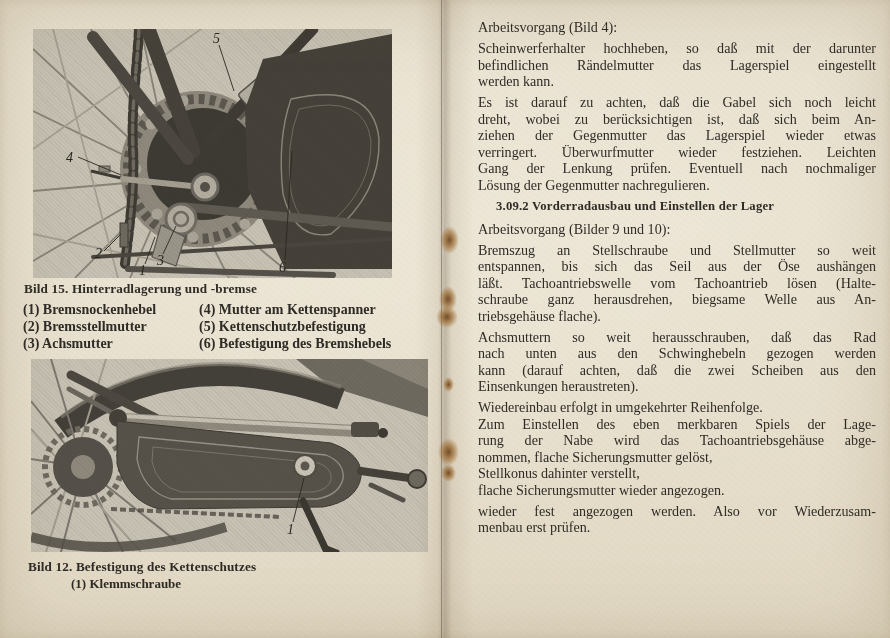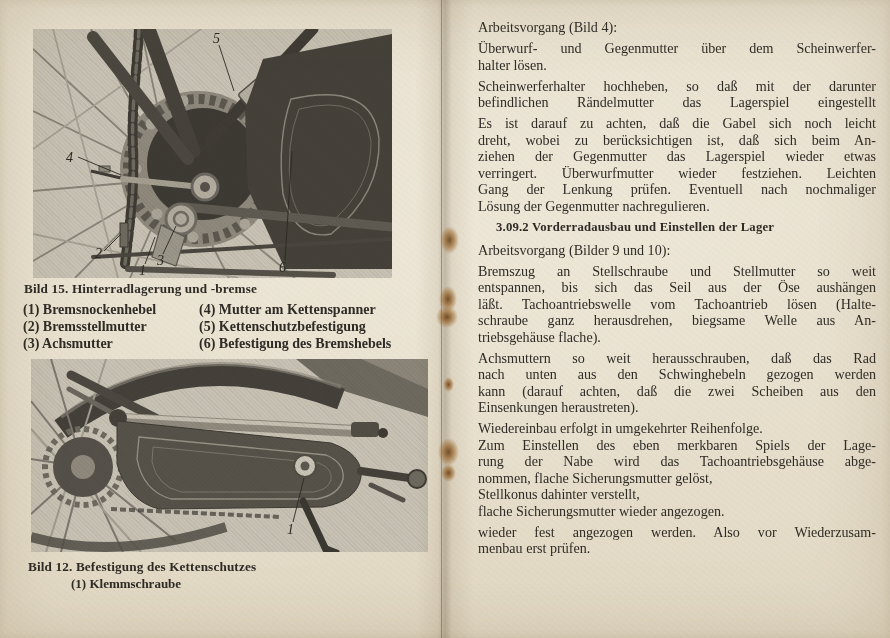--- a/index.html
+++ b/index.html
@@ -232,26 +232,23 @@
 
     <div class="pagenum" style="left:25px;top:595px;">30</div>
   </div>
 
   <div class="page page-right">
     <div class="textcol">
       <div class="blk para">
           <div class="tline last">Arbeitsvorgang (Bild 4):</div>
         </div>
       <div class="blk para">
-          <div class="tline">Überwurf- und Gegenmutter über dem Scheinwerfer-</div>
-          <div class="tline last">halter lösen.</div>
-        </div>
-      <div class="blk para">
           <div class="tline">Scheinwerferhalter hochheben, so daß mit der darunter</div>
           <div class="tline">befindlichen Rändelmutter das Lagerspiel eingestellt</div>
+          <div class="tline last">werden kann.</div>
         </div>
       <div class="blk para">
           <div class="tline">Es ist darauf zu achten, daß die Gabel sich noch leicht</div>
           <div class="tline">dreht, wobei zu berücksichtigen ist, daß sich beim An-</div>
           <div class="tline">ziehen der Gegenmutter das Lagerspiel wieder etwas</div>
           <div class="tline">verringert. Überwurfmutter wieder festziehen. Leichten</div>
           <div class="tline">Gang der Lenkung prüfen. Eventuell nach nochmaliger</div>
           <div class="tline last">Lösung der Gegenmutter nachregulieren.</div>
         </div>
       <div class="blk heading nojust">

